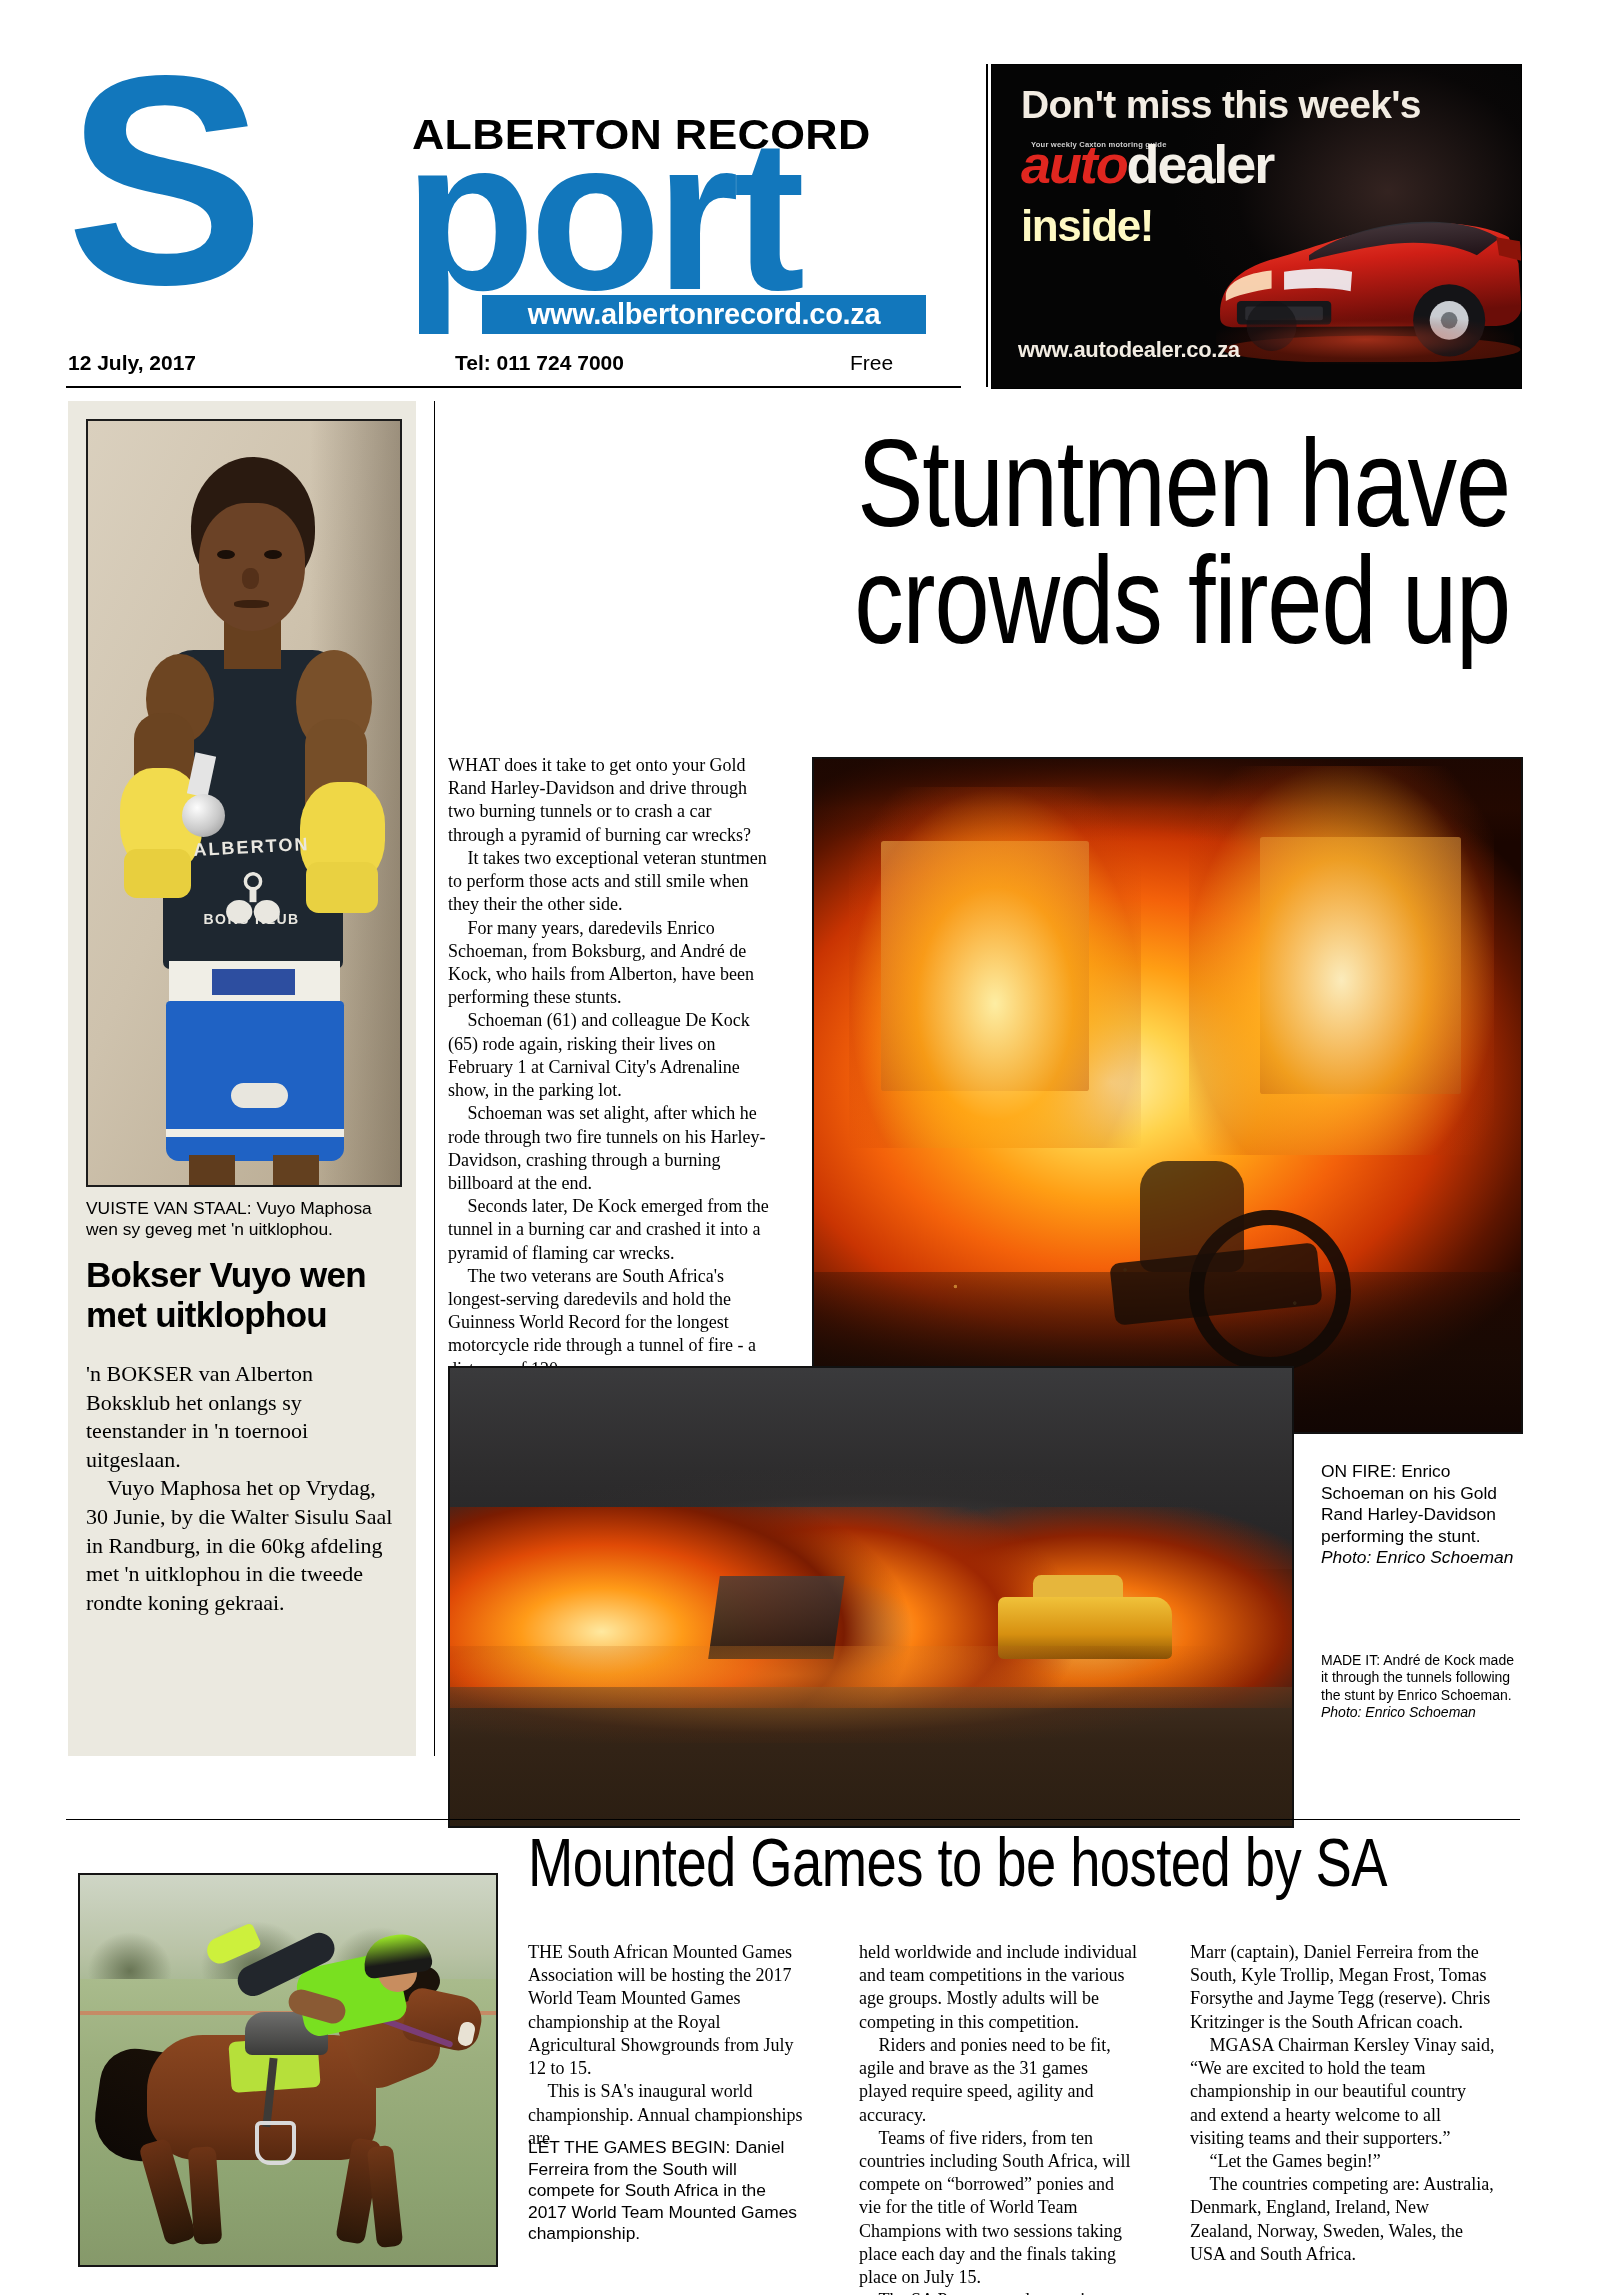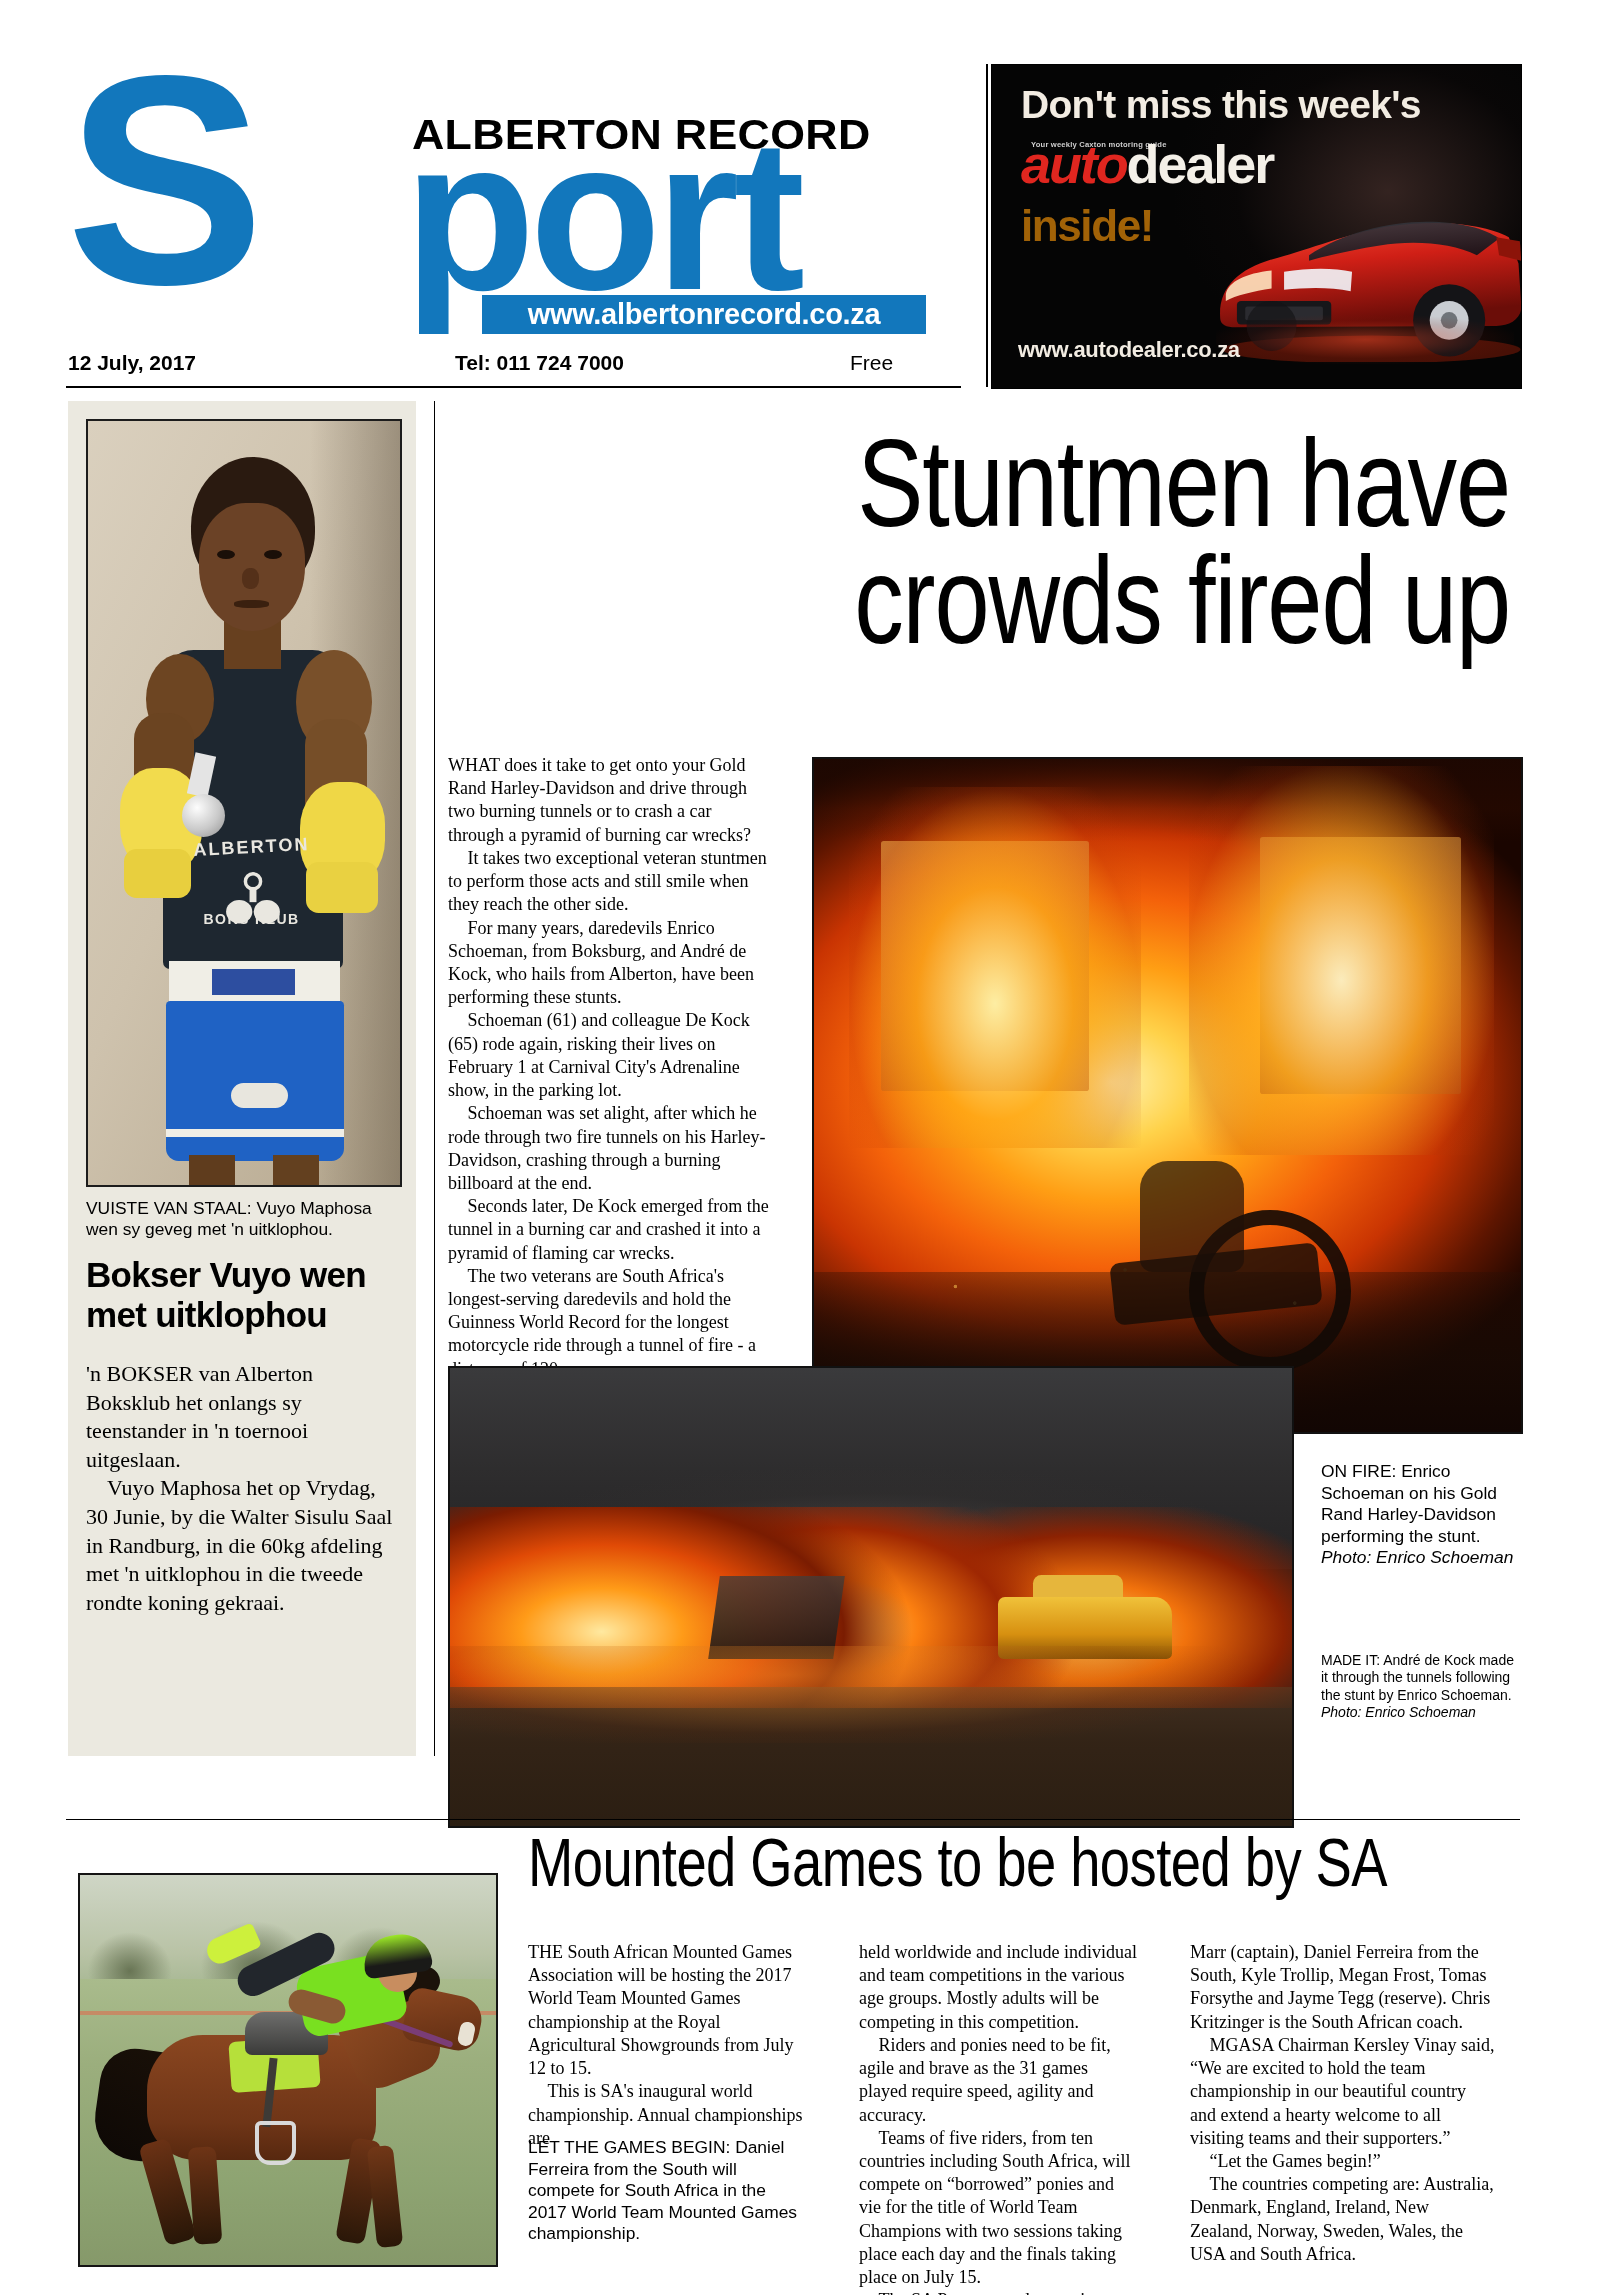--- a/index.html
+++ b/index.html
@@ -82,21 +82,21 @@
   .ad-auto .a { color:#e0261f; font-style:italic; }
   .ad-auto .b { color:#f4f0e8; }
   .ad-tagline {
     position:absolute; left:39px; top:75px;
     font-family:"Liberation Sans", sans-serif; font-weight:bold;
     font-size:7.6px; color:#cfcfcf; letter-spacing:0.2px;
   }
   .ad-inside {
     position:absolute; left:29px; top:136px;
     font-family:"Liberation Sans", sans-serif; font-weight:bold;
-    font-size:44px; color:#a16207; letter-spacing:-1.4px;
+    font-size:44px; color:#fef9c3; letter-spacing:-1.4px;
   }
   .ad-url {
     position:absolute; left:26px; top:272px;
     font-family:"Liberation Sans", sans-serif; font-weight:bold;
     font-size:22px; color:#f2ece2; letter-spacing:-0.3px;
   }
   .ad-car {
     position:absolute; right:-9.7px; bottom:26px; width:326px; height:179px;
   }
   .ad-glow {
@@ -479,21 +479,21 @@
     </div>
   </div>
 
   <div class="main-headline">
     <span class="l1">Stuntmen have</span>
     <span class="l2">crowds fired up</span>
   </div>
 
   <div class="main-body">
     <p>WHAT does it take to get onto your Gold Rand Harley-Davidson and drive through two burning tunnels or to crash a car through a pyramid of burning car wrecks?</p>
-    <p>It takes two exceptional veteran stuntmen to perform those acts and still smile when they reach the other side.</p>
+    <p>It takes two exceptional veteran stuntmen to perform those acts and still smile when they their the other side.</p>
     <p>For many years, daredevils Enrico Schoeman, from Boksburg, and André de Kock, who hails from Alberton, have been performing these stunts.</p>
     <p>Schoeman (61) and colleague De Kock (65) rode again, risking their lives on February 1 at Carnival City's Adrenaline show, in the parking lot.</p>
     <p>Schoeman was set alight, after which he rode through two fire tunnels on his Harley-Davidson, crashing through a burning billboard at the end.</p>
     <p>Seconds later, De Kock emerged from the tunnel in a burning car and crashed it into a pyramid of flaming car wrecks.</p>
     <p>The two veterans are South Africa's longest-serving daredevils and hold the Guinness World Record for the longest motorcycle ride through a tunnel of fire - a distance of 120m.</p>
     <p>They will be taking on the Guinness World Record for riding a quadbike through a fire tunnel next year at Wonderboom Airport Adrenaline show on July 2.</p>
   </div>
 
   <div class="fire1">
     <div class="f1-bg"></div>

